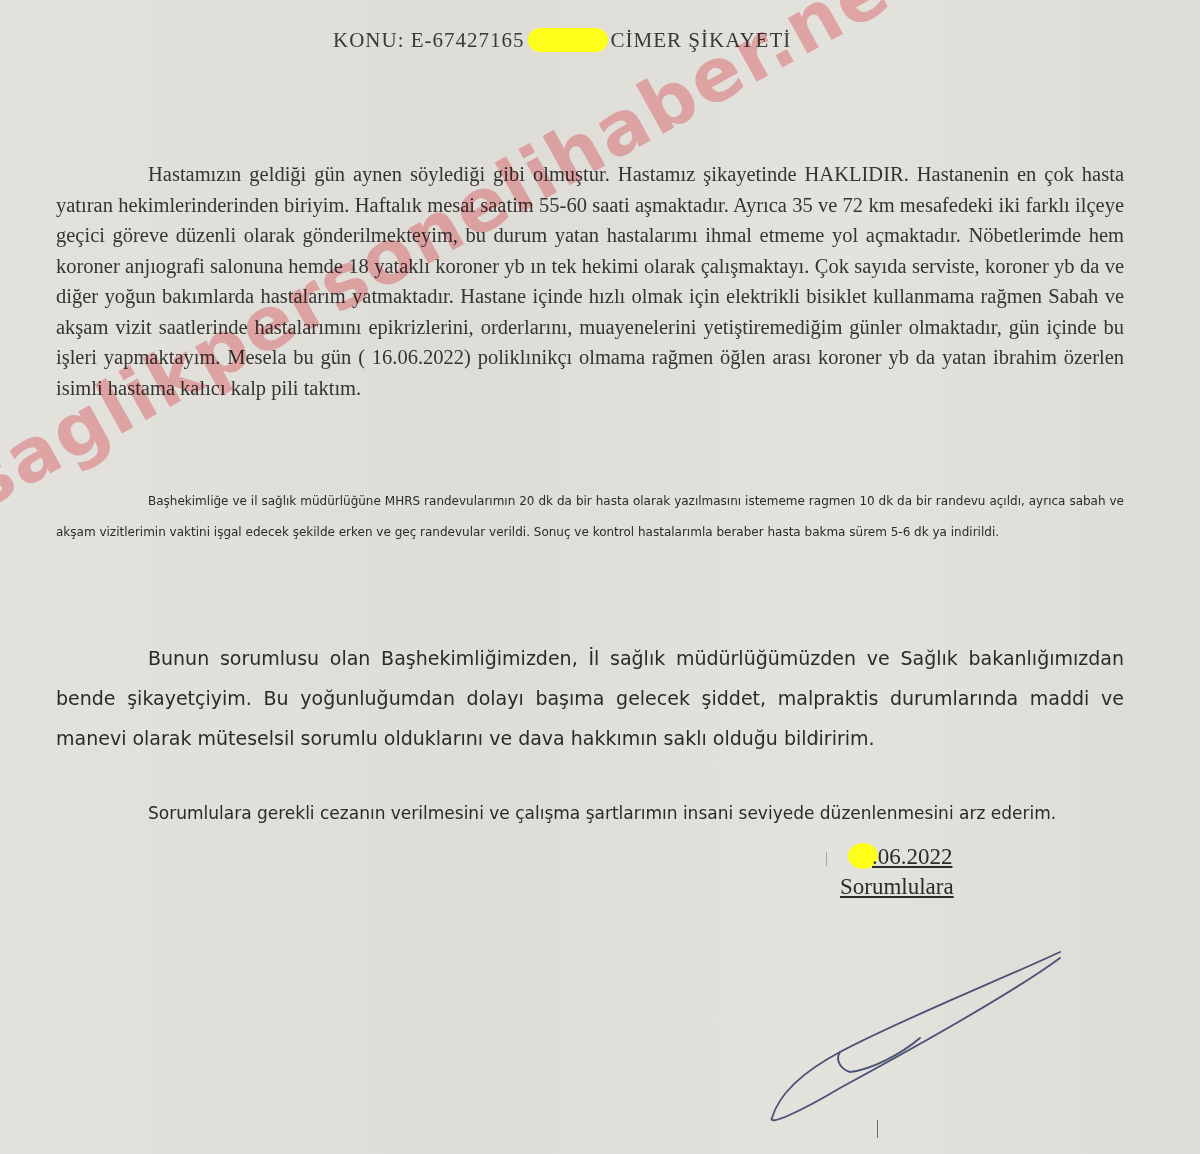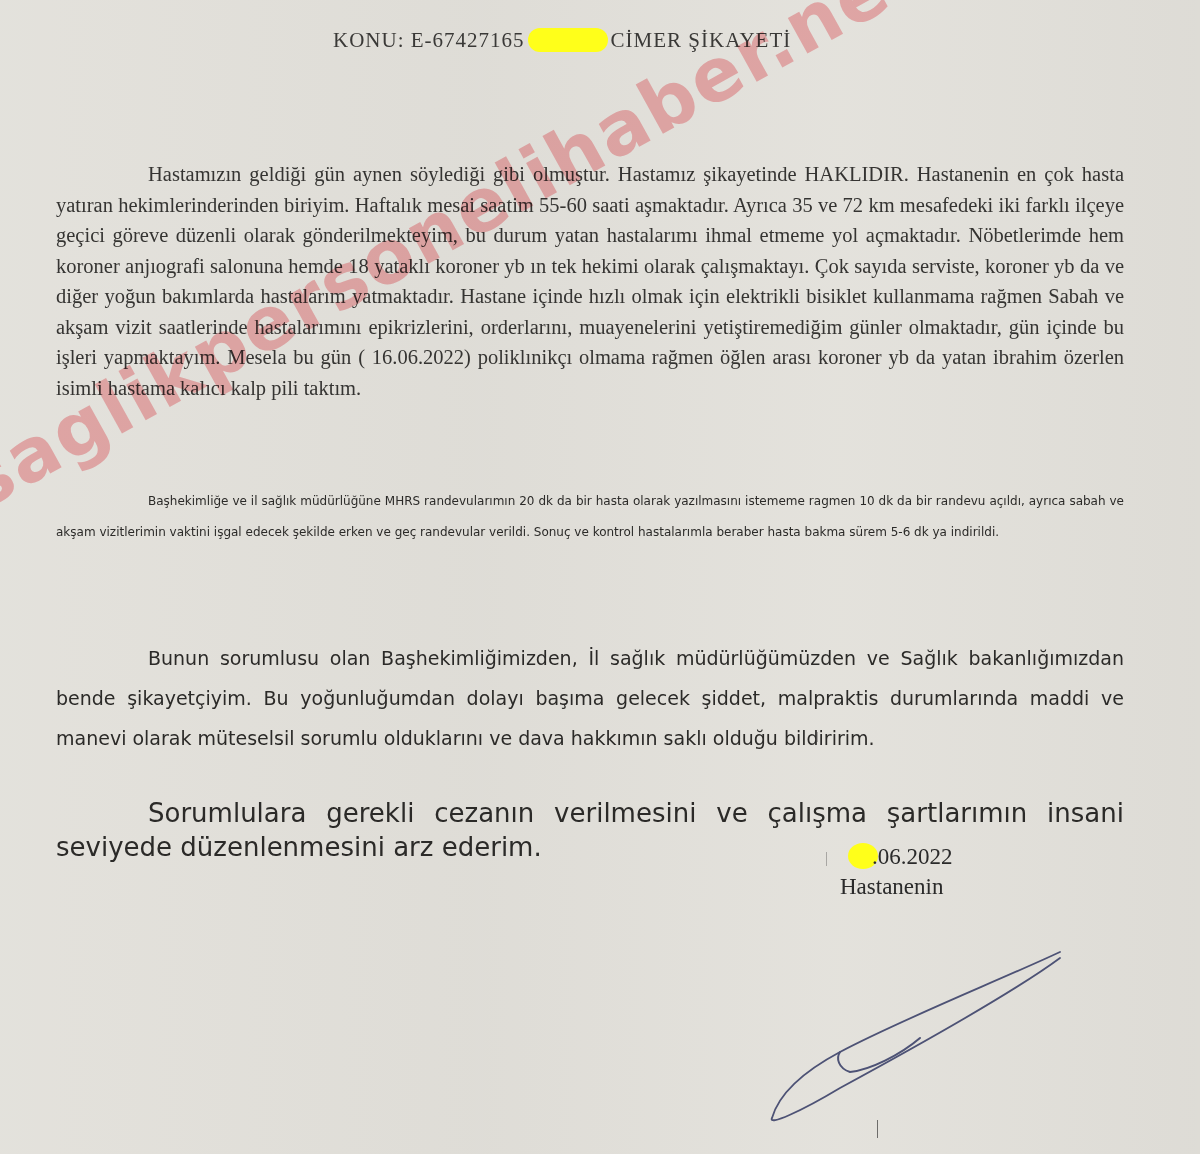--- a/index.html
+++ b/index.html
@@ -51,32 +51,32 @@
       text-align-last: left;
       font-family: "Liberation Serif", serif;
     }
     .para p {
       margin: 16px;
       text-indent: 92px;
     }
     .p1 { top: 143px; color: #353432; }
     .p2 { top: 470px; color: #2b2a28; font-family: "DejaVu Sans", sans-serif; font-size: 12px; line-height: 31px; }
     .p3 { top: 622px; color: #2b2a28; font-family: "DejaVu Sans", sans-serif; font-size: 19px; line-height: 40px; }
-    .p4 { top: 780px; color: #2b2a28; font-family: "DejaVu Sans", sans-serif; font-size: 26px; line-height: 34px; }
+    .p4 { top: 780px; color: #2b2a28; font-family: "DejaVu Sans", sans-serif; font-size: 17px; line-height: 34px; }
 
     .sig-block {
       position: absolute;
       left: 822px;
       top: 842px;
       font-family: "Liberation Serif", serif;
       font-size: 23px;
       line-height: 30px;
       color: #2a2a2a;
     }
-    .sig-line { white-space: nowrap; position: relative; }
+    .sig-line { white-space: nowrap; position: relative; text-decoration: underline; }
     .sig-date .redact {
       display: inline-block; width: 30px; height: 26px; background: #ffff1a;
       border-radius: 50%; vertical-align: -5px; margin-left: 26px; margin-right: -6px;
     }
     .sig-name .redact1 {
       display: inline-block; width: 50px; height: 26px; background: #ffff1a;
       border-radius: 13px; vertical-align: -7px; margin: 0 2px;
     }
     .sig-name .redact2 {
       display: inline-block; width: 68px; height: 26px; background: #ffff1a;
@@ -133,21 +133,21 @@
   </div>
 
   <div class="para p4">
     <p>Sorumlulara gerekli cezanın verilmesini ve çalışma şartlarımın insani seviyede düzenlenmesini arz ederim.</p>
   </div>
 
   <div class="sig-block">
     <div class="sig-line sig-date">
       <span class="redact"></span><span>.06.2022</span>
     </div>
-    <div class="sig-line sig-title">Hastanenin</div>
+    <div class="sig-line sig-title">Sorumlulara</div>
   </div>
 
   <svg class="signature-svg" width="320" height="214" viewBox="0 0 320 214">
     <path d="M300 12 C 240 40, 140 80, 80 112 C 50 128, 20 150, 12 178 C 8 186, 40 172, 80 148 C 150 110, 250 55, 300 18" fill="none" stroke="#4d5275" stroke-width="1.8" stroke-linecap="round"></path>
     <path d="M80 112 C 76 118, 78 128, 90 132 C 110 130, 140 115, 160 98" fill="none" stroke="#4d5275" stroke-width="2" stroke-linecap="round"></path>
   </svg>
 
   <div class="stray-mark" style="left:877px; top:1120px; height:18px;"></div>
   <div class="stray-mark" style="left:817px; top:732px; height:10px; opacity:0.5;"></div>
   <div class="stray-mark" style="left:826px; top:852px; height:14px; opacity:0.5;"></div>

